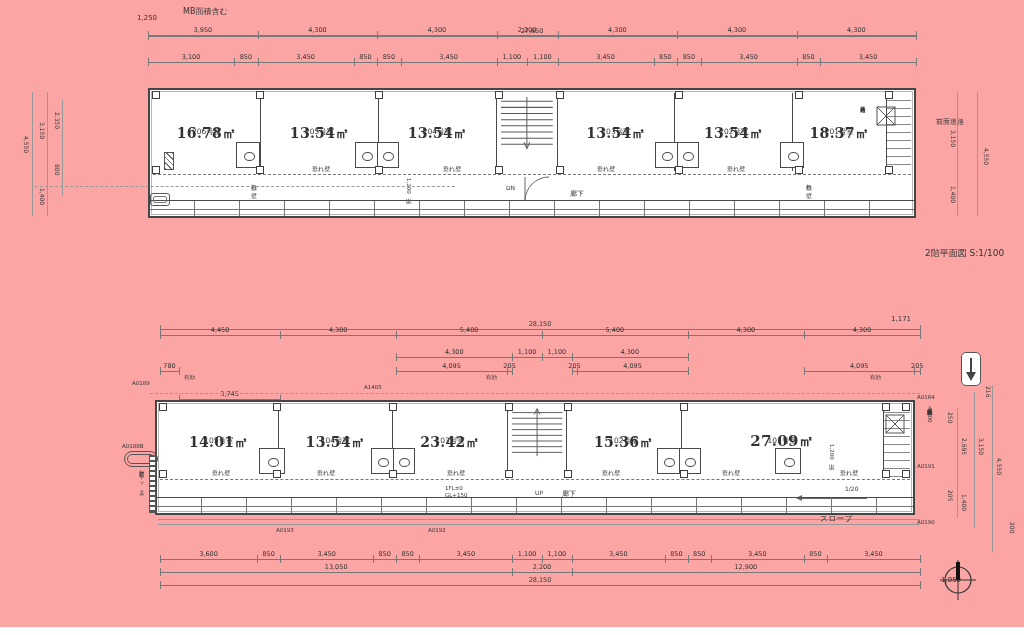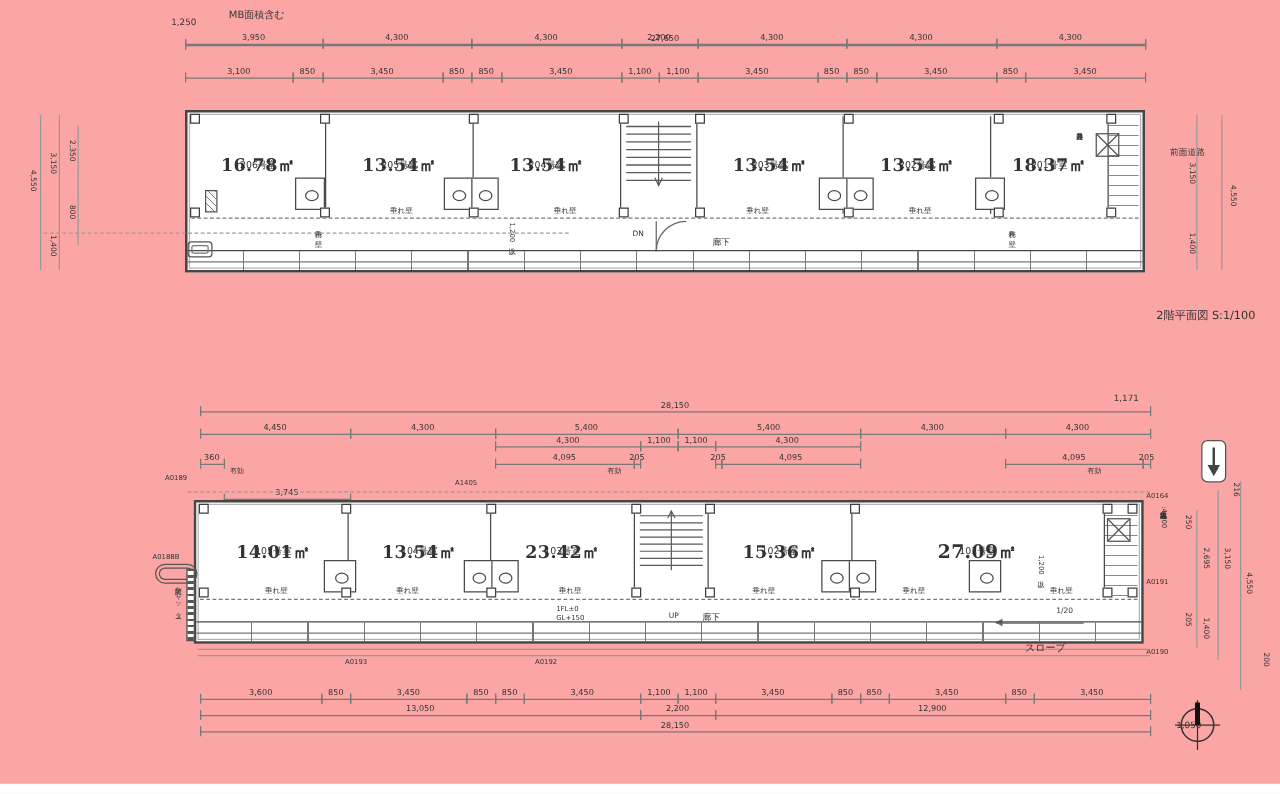--- a/index.html
+++ b/index.html
@@ -259,21 +259,21 @@
   <span class="t6 v" style="left:949px;top:186px">1,400</span>
 
   <span class="t9" style="left:925px;top:248px">2階平面図 S:1/100</span>
 
   <div class="dimrow" style="left:160px;top:318px;width:760px">
       <div class="seg lab" style="flex-grow: 28150;">
         <span>28,150</span>
       </div>
     </div>
   <span class="t7" style="left:891px;top:315px">1,171</span>
-  <div class="dimrow" style="left:160px;top:336px;width:760px">
+  <div class="dimrow" style="left:160px;top:324px;width:760px">
       <div class="seg lab" style="flex-grow: 4450;">
         <span>4,450</span>
       </div>
       <div class="seg lab" style="flex-grow: 4300;">
         <span>4,300</span>
       </div>
       <div class="seg lab" style="flex-grow: 5400;">
         <span>5,400</span>
       </div>
       <div class="seg lab" style="flex-grow: 5400;">
@@ -299,21 +299,21 @@
         <span>1,100</span>
       </div>
       <div class="seg lab" style="flex-grow: 4300;">
         <span>4,300</span>
       </div>
       <div class="seg" style="flex-grow: 4300;"></div>
       <div class="seg" style="flex-grow: 4300;"></div>
     </div>
   <div class="dimrow" style="left:160px;top:360px;width:760px">
       <div class="seg lab" style="flex-grow: 705;">
-        <span>360</span>
+        <span>780</span>
       </div>
       <div class="seg lab" style="flex-grow: 3745; margin-top: 28px;">
         <span>3,745</span>
       </div>
       <div class="seg" style="flex-grow: 4300;"></div>
       <div class="seg lab" style="flex-grow: 4095;">
         <span>4,095</span>
       </div>
       <div class="seg lab" style="flex-grow: 205;">
         <span>205</span>

